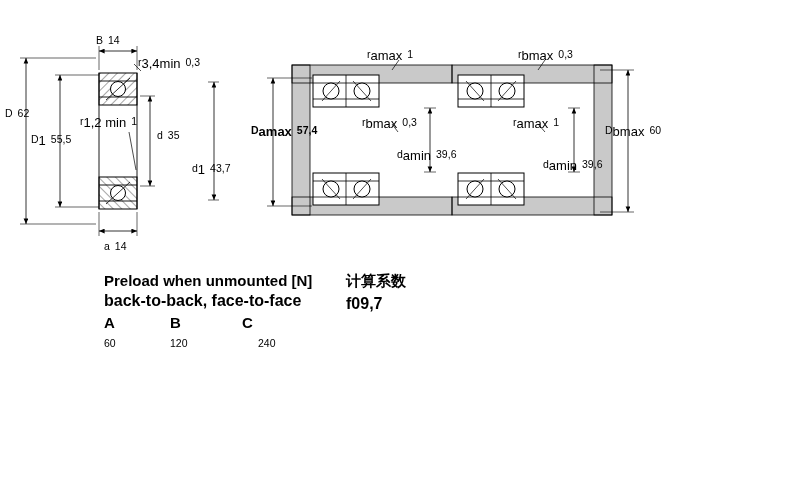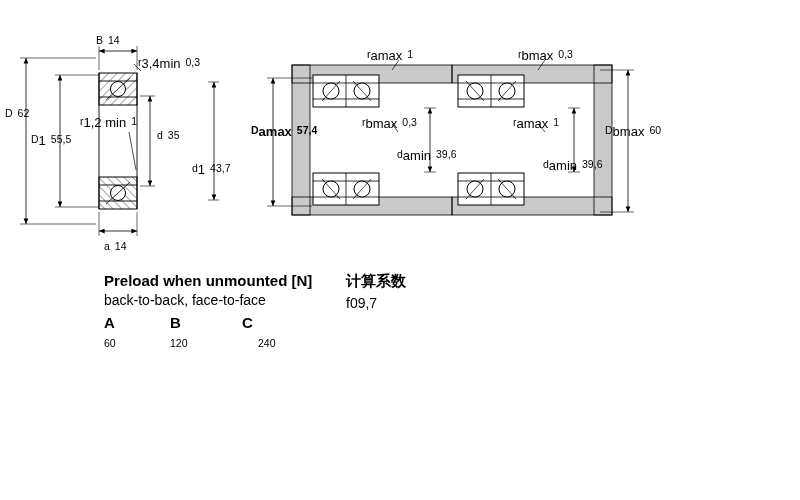--- a/index.html
+++ b/index.html
@@ -34,21 +34,22 @@
     vertical-align: -2px;
   }
   .lbl .val {
     margin-left: 5px;
   }
   .bold {
     font-weight: bold;
     font-size: 15px;
   }
   .plain {
-    font-size: 14px;
+    font-size: 16px;
+    font-weight: bold;
   }
   svg { display: block; }
 </style>
 </head>
 <body>
 
 <div class="stage">
 
   <svg class="abs" style="left:0; top:0;" width="800" height="500" viewBox="0 0 800 500">
     <defs>

